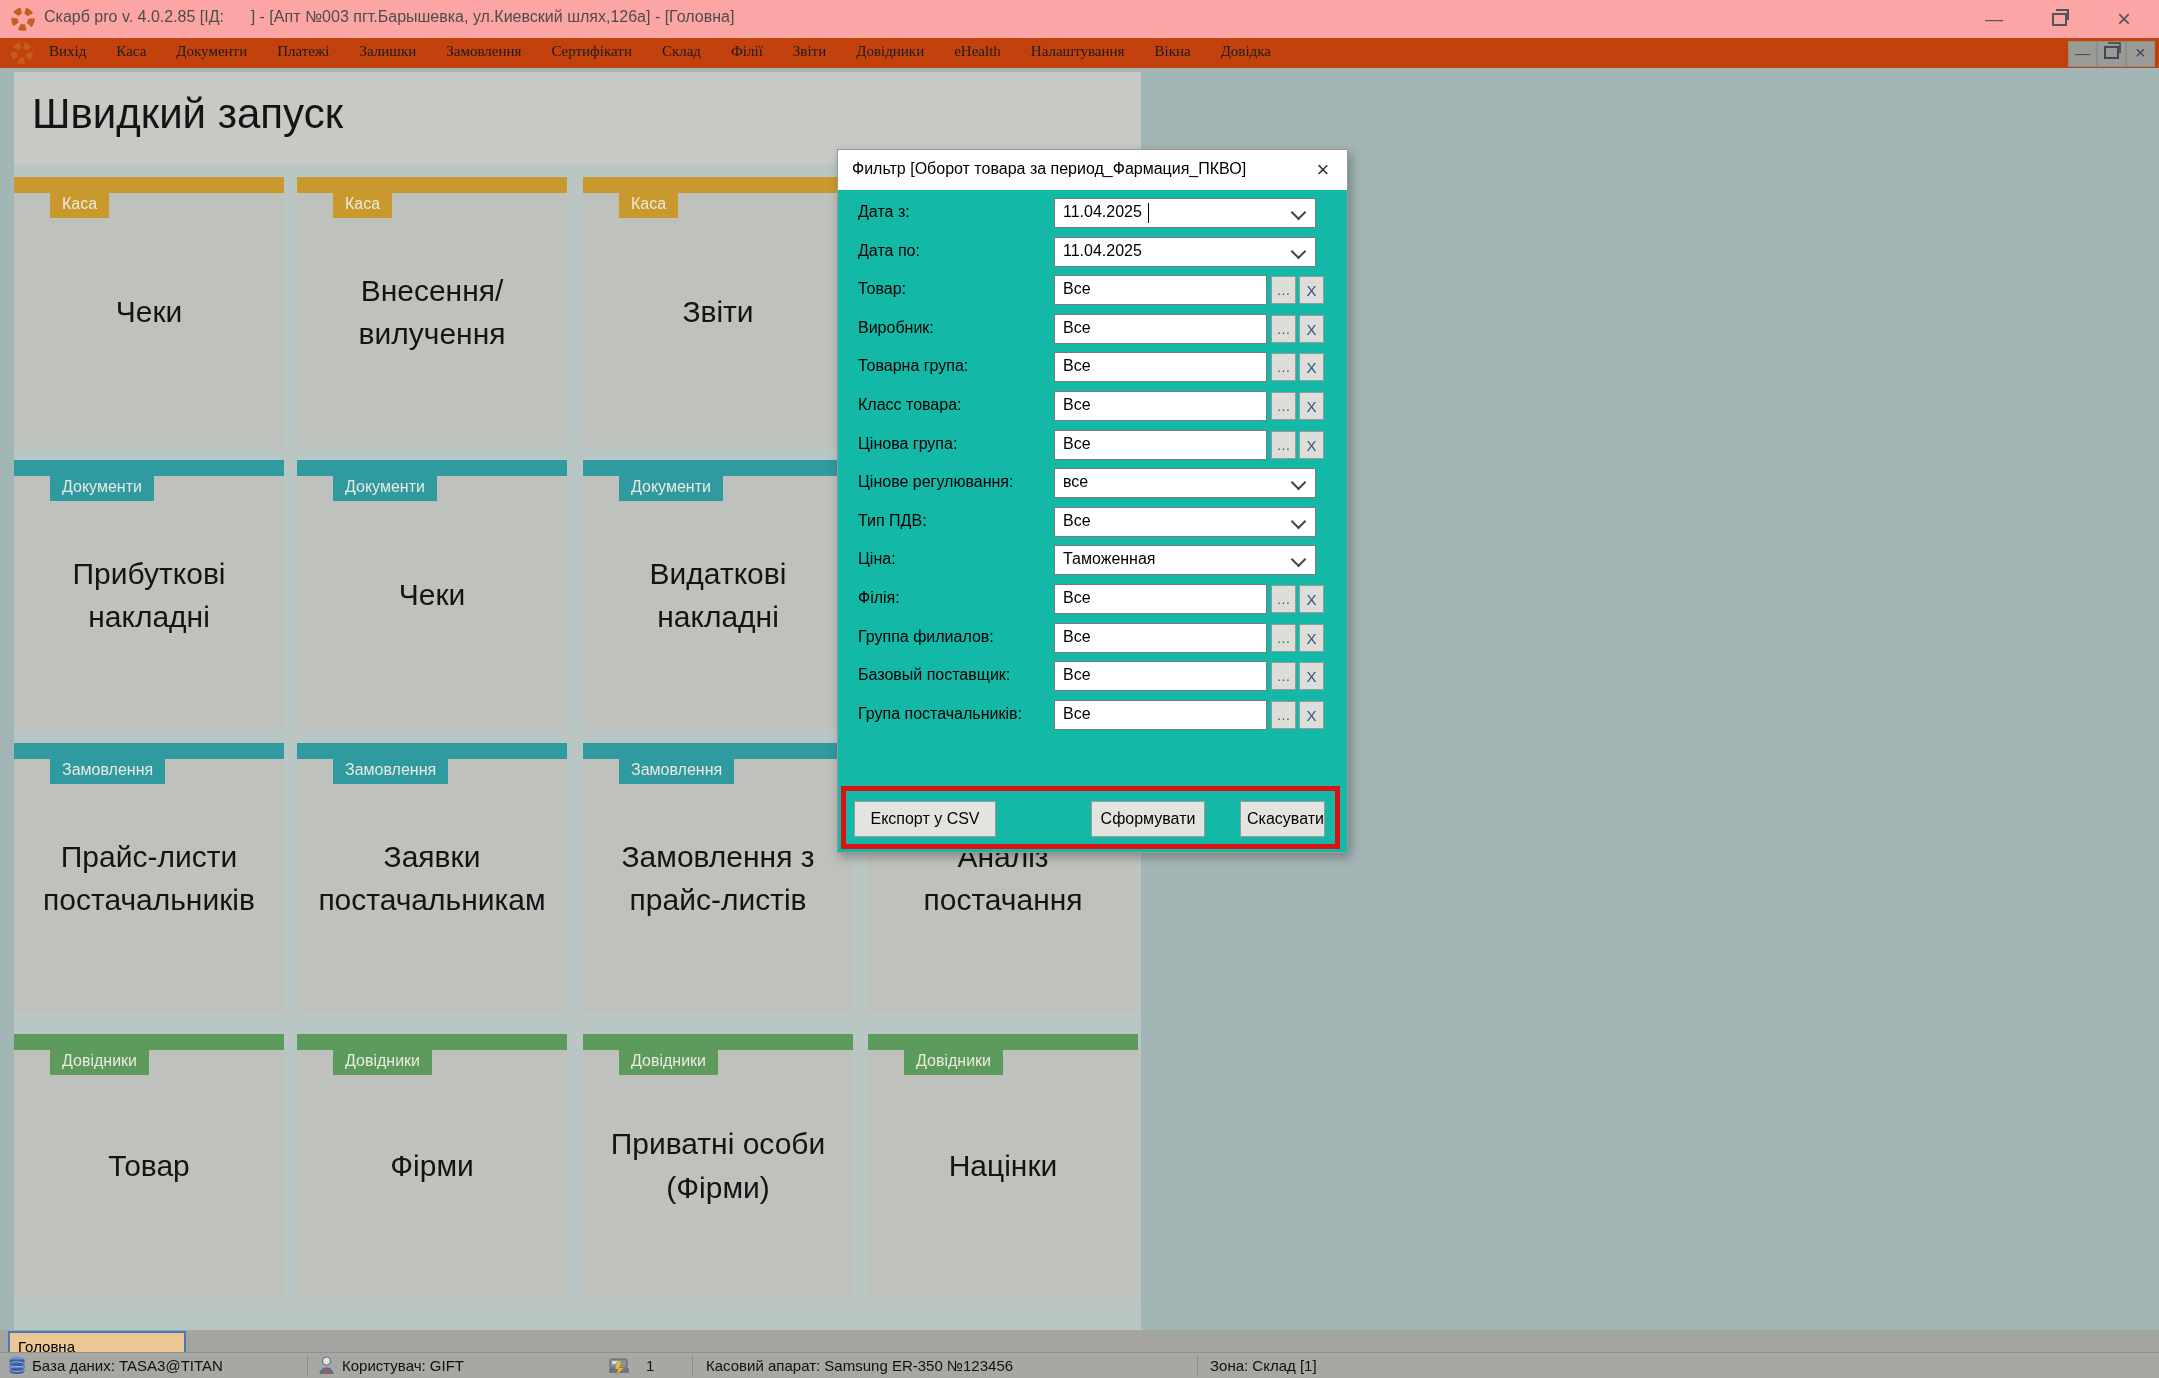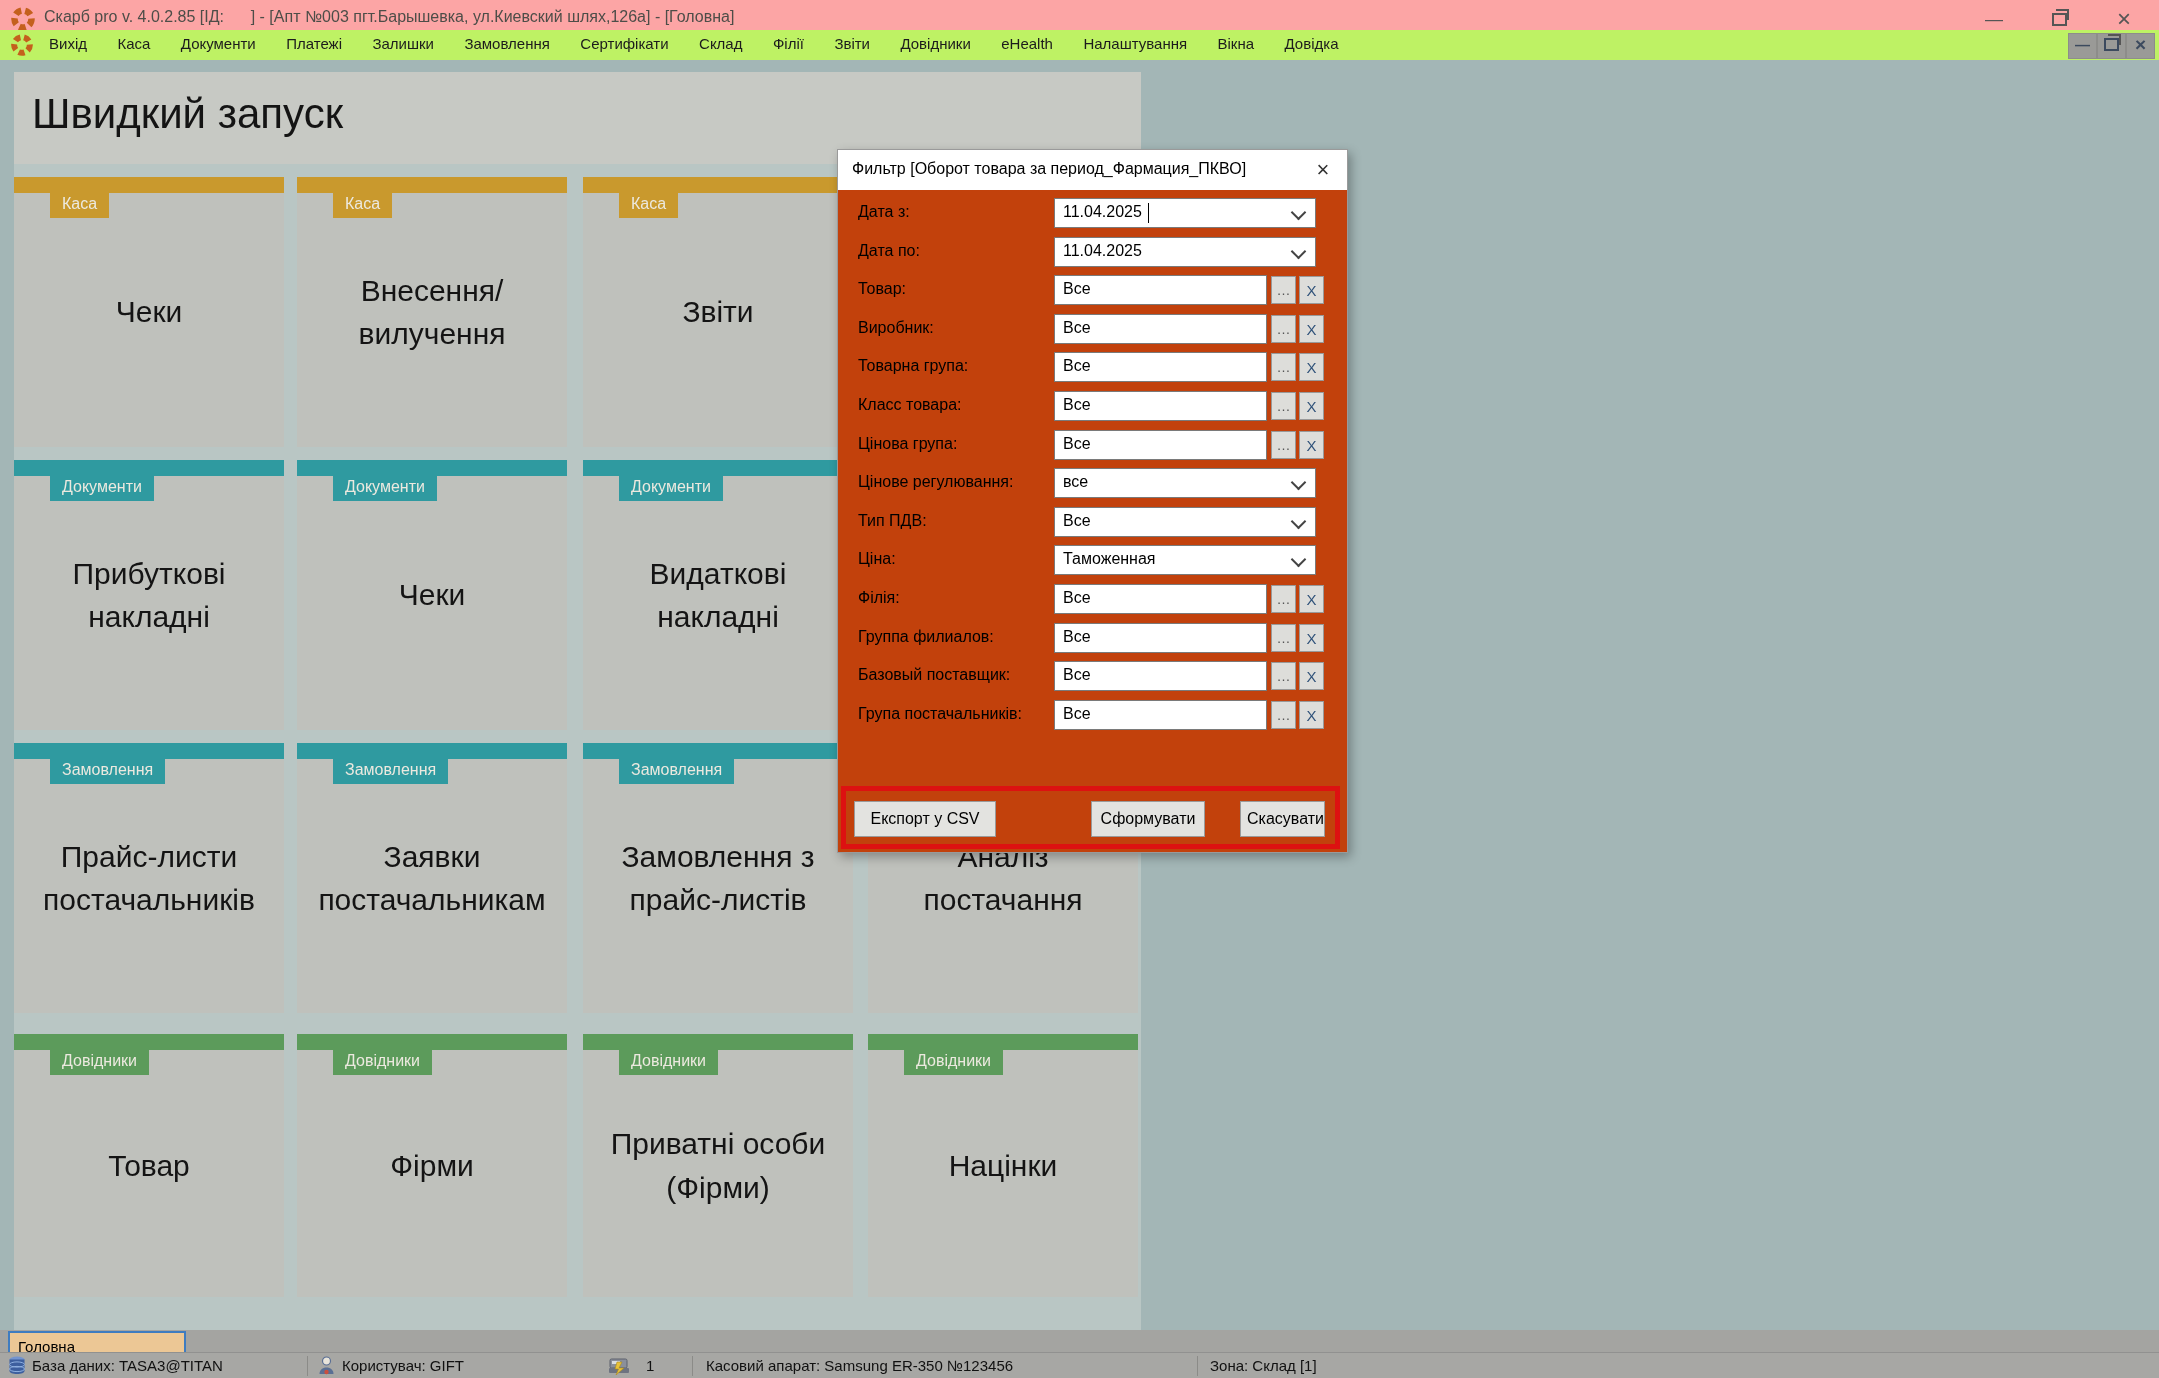--- a/index.html
+++ b/index.html
@@ -3,21 +3,21 @@
 <meta charset="utf-8">
 <style>
   html,body{margin:0;padding:0;background:#888;}
   #app{position:relative;width:2159px;height:1378px;overflow:hidden;
        font-family:"Liberation Sans",sans-serif;background:#a3b6b6;color:#111;}
   
   #titlebar{position:absolute;left:0;top:0;width:100%;height:38px;background:#fca5a5;}
   #titlebar .ttl{position:absolute;left:44px;top:8px;font-size:16px;color:#4d4d48;white-space:pre;}
   .logo{position:absolute;left:10px;top:6px;}
   .wctl{position:absolute;top:6px;height:26px;width:40px;text-align:center;font-size:18px;color:#555;line-height:26px;cursor:default;}
-  #menubar{position:absolute;left:0;top:30px;width:100%;height:30px;background:#bef264;}
+  #menubar{position:absolute;left:0;top:38px;width:100%;height:30px;background:#c2410c;font-family:Liberation Serif, serif;}
   #menubar .logo{top:3px;}
   .mitem{display:inline-block;padding:5px 13px 0 13px;font-size:15px;color:#1c1c1c;}
   #menubar .menu-wrap{position:absolute;left:36px;top:0;}
   .mdibtn{position:absolute;top:3px;width:27px;height:24px;background:#9a9a97;border:1px solid #8d8d8a;
           text-align:center;line-height:22px;font-size:15px;font-weight:bold;color:#3c4a5e;}
   .restore-glyph{display:inline-block;width:11px;height:9px;border:2px solid #555;position:relative;top:1px;}
   .restore-glyph::before{content:"";position:absolute;left:2px;top:-6px;width:11px;height:9px;border:2px solid #555;border-bottom:none;border-left:none;}
   
   #main{position:absolute;left:0;top:68px;width:100%;height:1249px;background:#a3b6b6;}
   #panel{position:absolute;left:14px;top:4px;width:1127px;height:1298px;background:#b9c6c4;}
@@ -27,21 +27,21 @@
   .tile{position:absolute;width:270px;height:270px;background:#bfc1bc;}
   .tile .bar{position:absolute;left:0;top:0;width:100%;height:16px;}
   .tile .tag{position:absolute;left:36px;top:16px;padding:2px 12px 5px 12px;font-size:16px;color:#ece9df;}
   .tile .tlabel{position:absolute;left:0;top:0;width:100%;height:100%;display:flex;align-items:center;justify-content:center;
                 text-align:center;font-size:30px;color:#141414;line-height:1.45;padding:0 14px;box-sizing:border-box;}
   .g-kasa .bar,.g-kasa .tag{background:var(--kasa);}
   .g-doc .bar,.g-doc .tag{background:var(--doc);}
   .g-zam .bar,.g-zam .tag{background:var(--zam);}
   .g-dov .bar,.g-dov .tag{background:var(--dov);}
   
-  #dialog{position:absolute;left:837px;top:149px;width:509px;height:702px;background:#c2410c;
+  #dialog{position:absolute;left:837px;top:149px;width:509px;height:702px;background:#14b8a6;
           border:1px solid #9a9a9a;box-shadow:3px 4px 10px rgba(0,0,0,.3);z-index:10;}
   #dialog-titlebar{position:absolute;left:0;top:0;width:100%;height:40px;background:#ffffff;}
   #dialog-title{position:absolute;left:14px;top:10px;font-size:16px;color:#000;}
   #dialog-close{position:absolute;right:10px;top:6px;width:28px;height:28px;text-align:center;line-height:28px;font-size:22px;color:#333;}
   .drow{position:absolute;left:0;width:100%;height:30px;}
   .dlabel{position:absolute;left:20px;top:5px;font-size:16px;color:#000;}
   .combo{position:absolute;left:216px;top:0;width:262px;height:30px;background:#fff;border:1px solid #7a7a7a;box-sizing:border-box;}
   .cval{position:absolute;left:8px;top:4px;font-size:16px;color:#000;}
   .caret{position:absolute;top:4px;width:1px;height:20px;background:#000;}
   .chev{position:absolute;right:11px;top:8px;width:9px;height:9px;border-left:2px solid #444;border-bottom:2px solid #444;transform:rotate(-45deg);}

